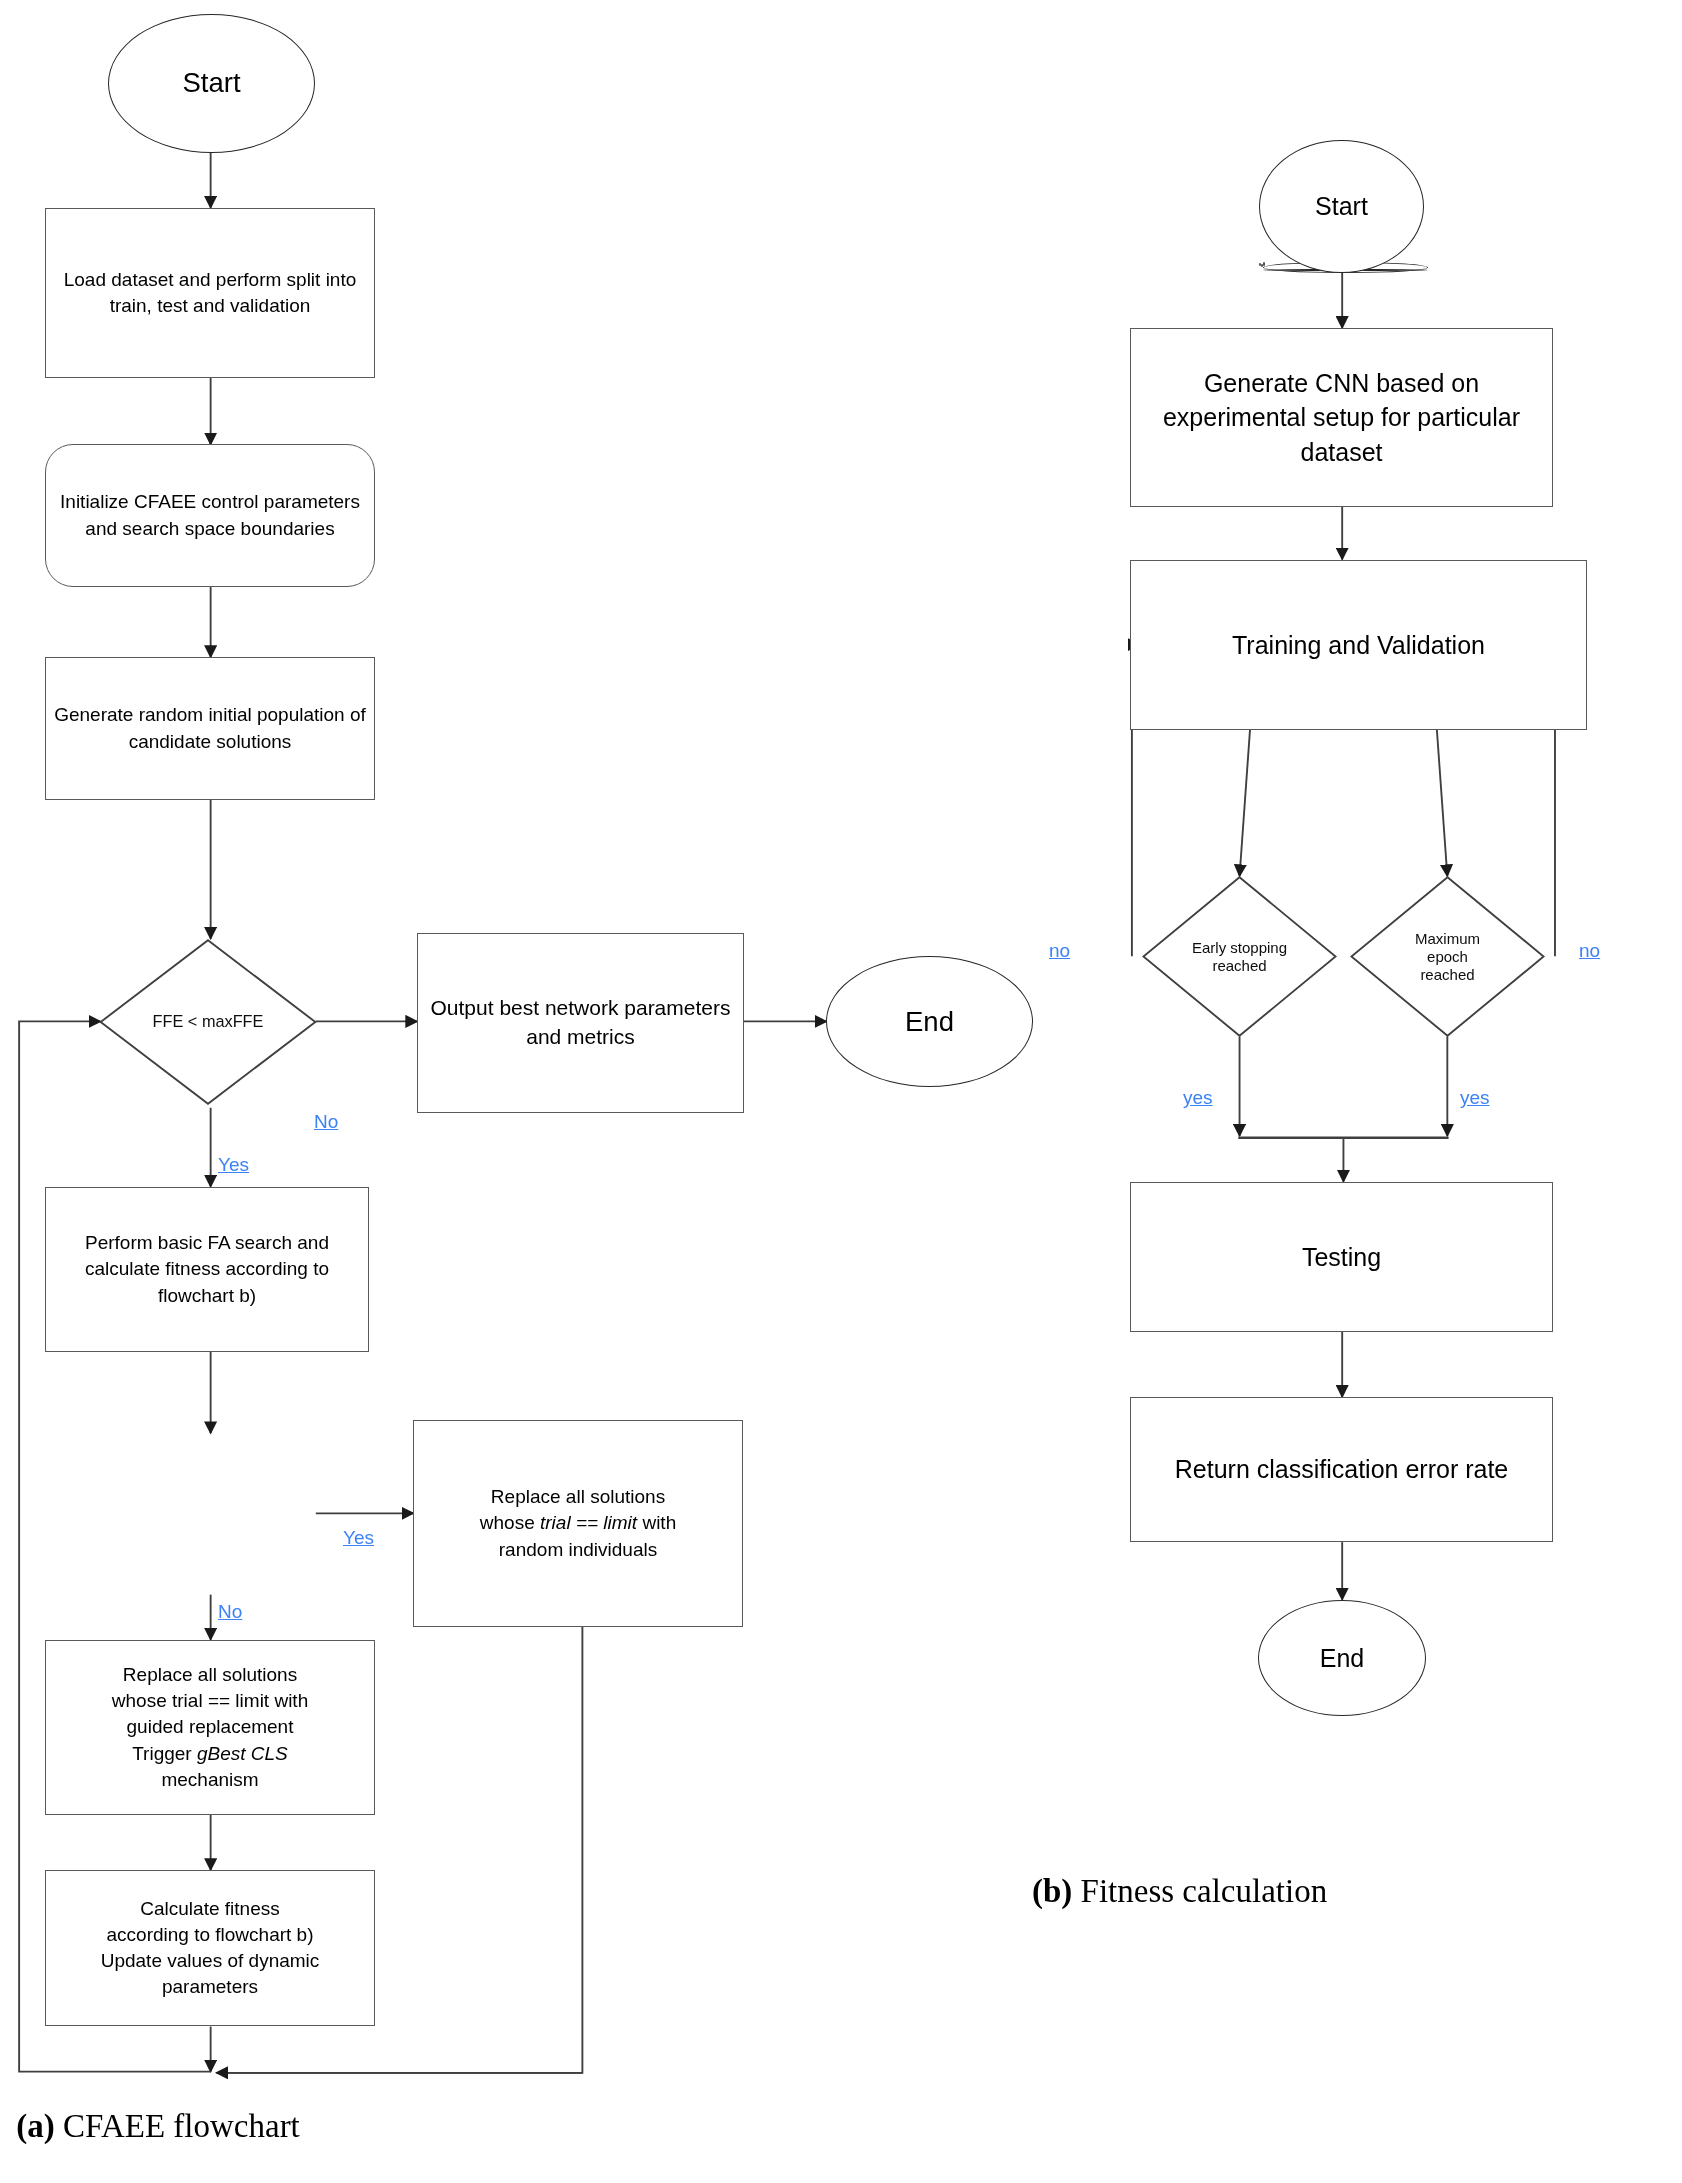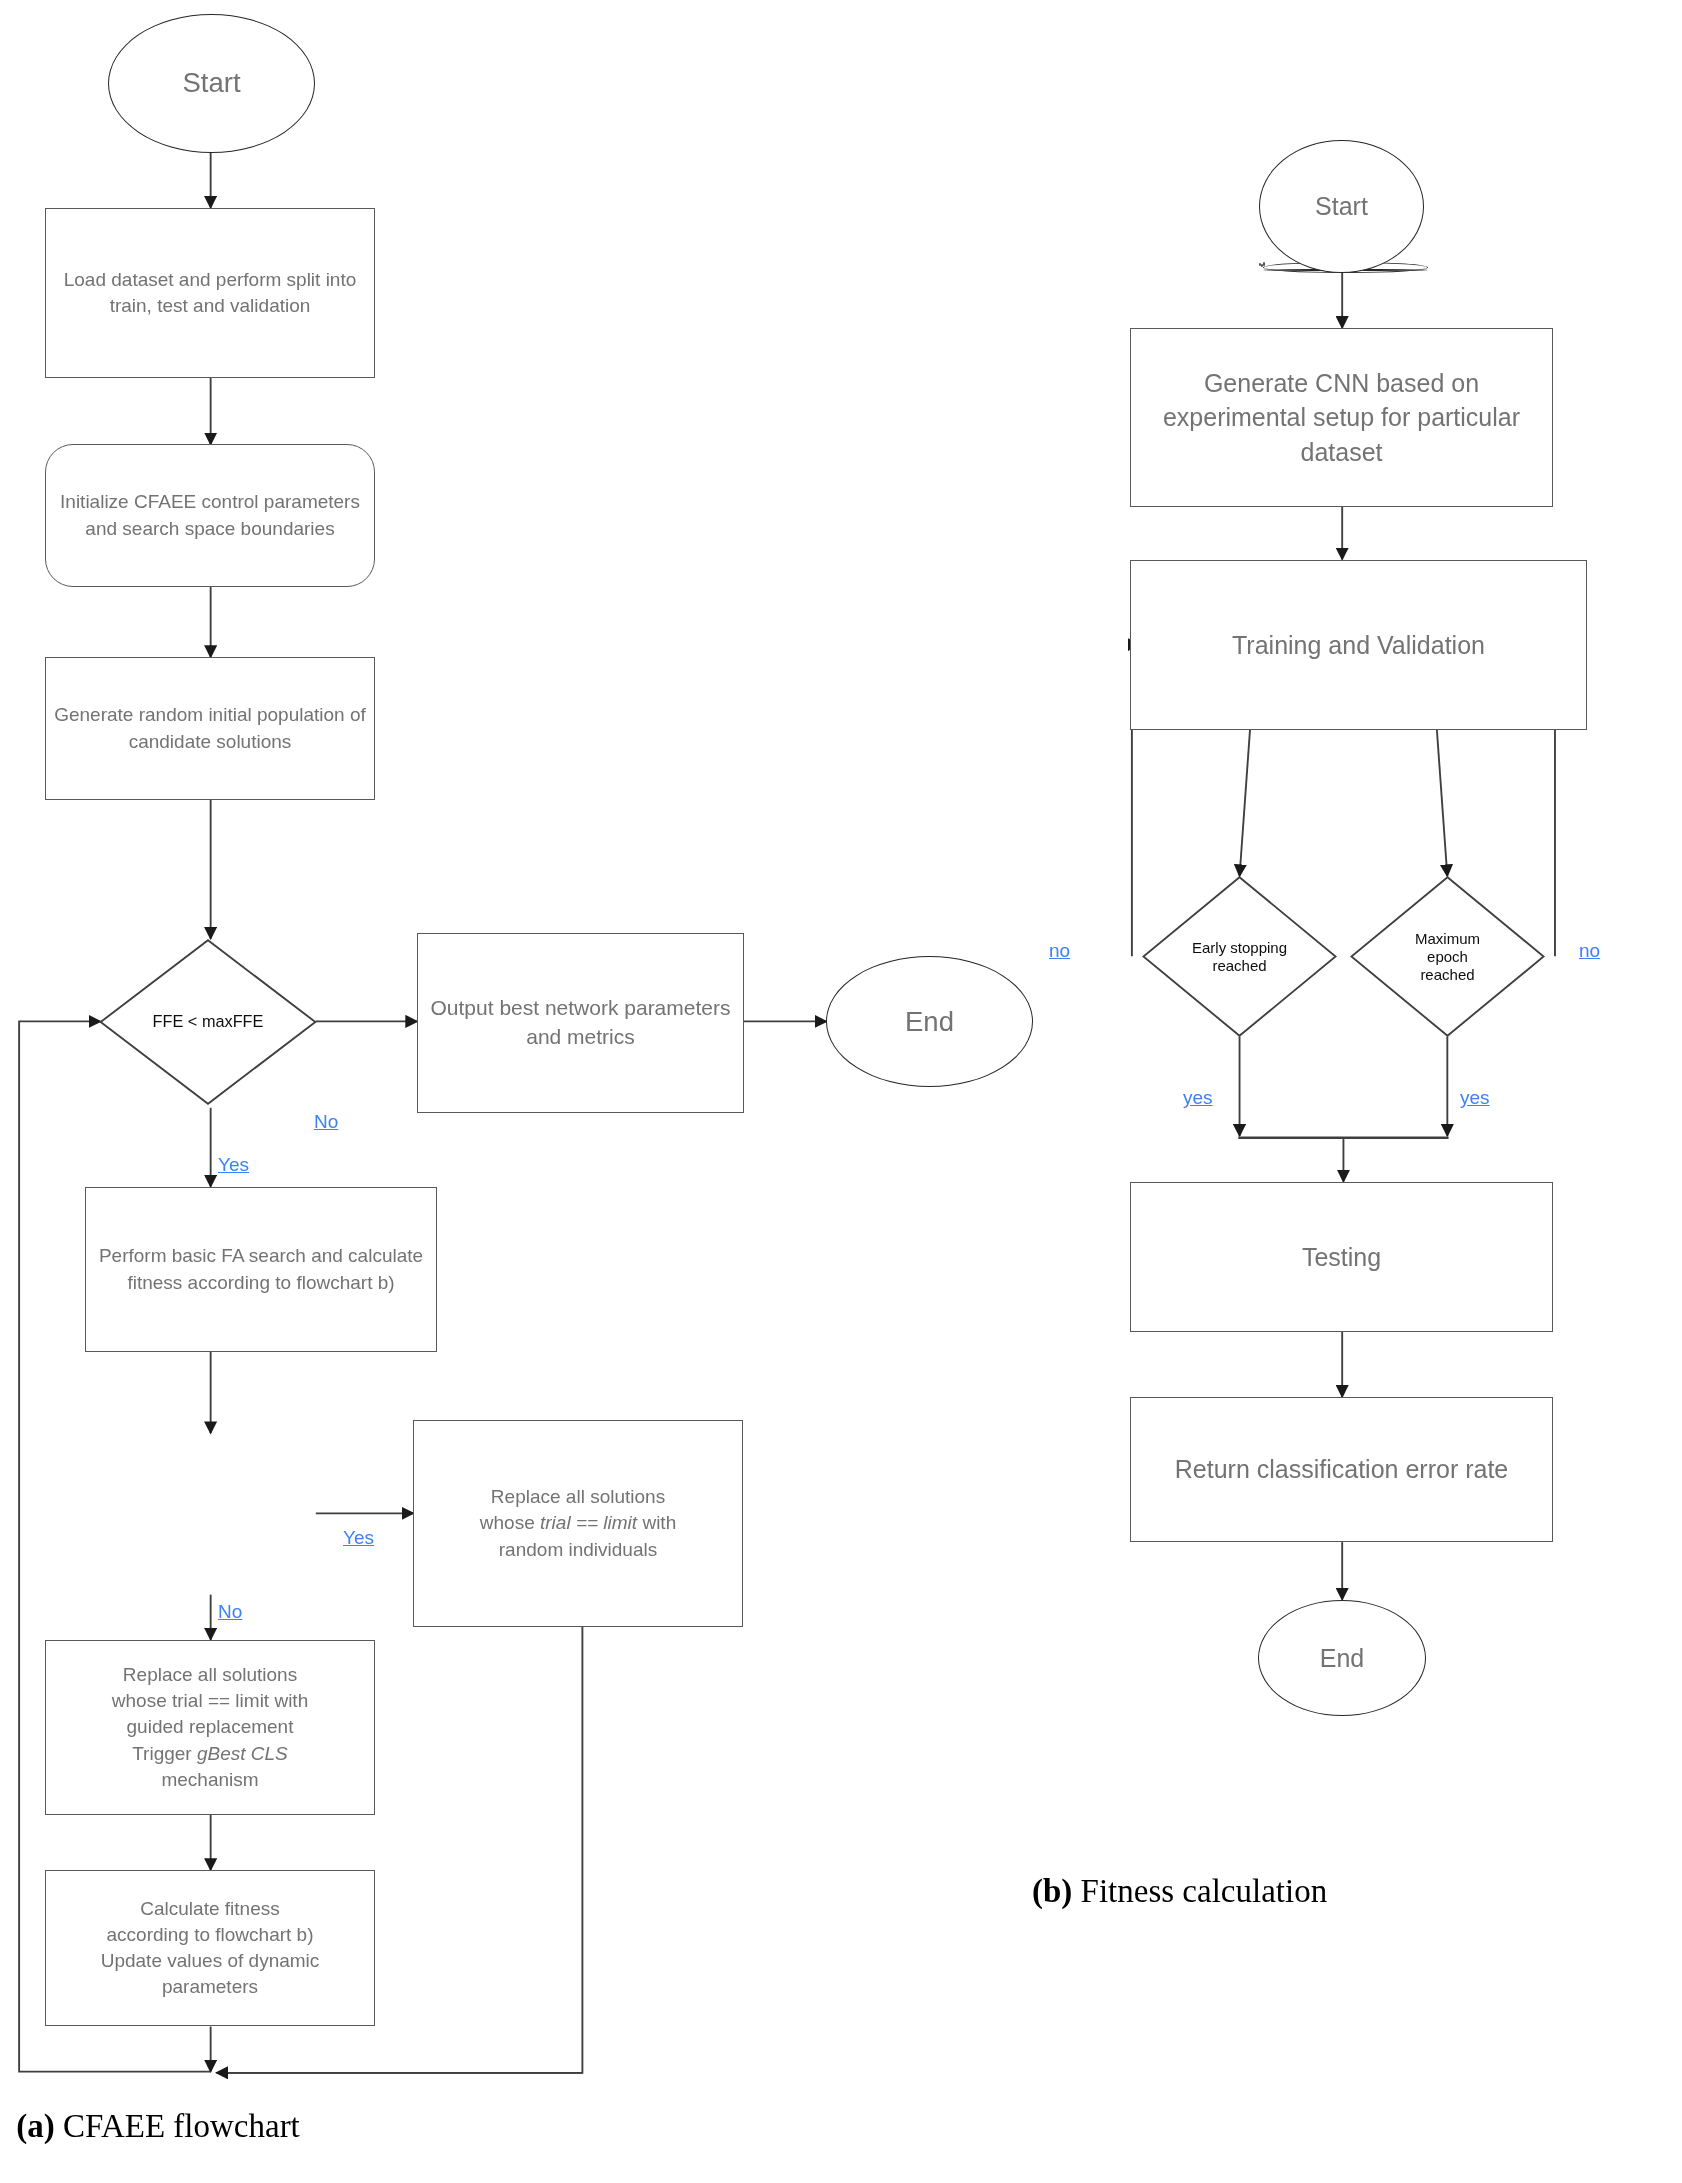--- a/index.html
+++ b/index.html
@@ -1,19 +1,19 @@
 <!DOCTYPE html>
 <html style="font-size:10px"><head>
 <meta charset="utf-8">
 <style>
   html,body{margin:0;padding:0;background:#fff;}
   body{width:1683px;height:2183px;position:relative;font-family:"Liberation Sans",sans-serif;overflow:hidden;}
   #stage{position:absolute;left:0;top:0;width:1683px;height:2183px;}
   svg#wires{position:absolute;left:0;top:0;width:1683px;height:2183px;pointer-events:none;}
-  .node{position:absolute;box-sizing:border-box;display:flex;align-items:center;justify-content:center;text-align:center;color:#737373;}
+  .node{position:absolute;box-sizing:border-box;display:flex;align-items:center;justify-content:center;text-align:center;color:#000000;}
   .proc{border:1.3px solid #595959;background:#fff;}
   .proc .txt{padding:0 6.3px;line-height:1.38;}
   .term{border:1.3px solid #262626;background:#fff;border-radius:50%;}
   .dia-wrap{position:absolute;}
   .dia-label{position:absolute;display:flex;align-items:center;justify-content:center;text-align:center;line-height:1.2;color:#0d0d0d;width:100%;height:100%;left:0;top:0;}
   .edge-label{position:absolute;color:#3b82f6;white-space:nowrap;text-decoration:underline;}
   .caption{position:absolute;font-family:"Liberation Serif",serif;color:#000;white-space:nowrap;}
   .caption b{font-weight:bold;}
   .f34{font-size:21px;}
   .f30{font-size:19px;}
@@ -98,21 +98,21 @@
   </div>
 
   <div class="node proc f34" style="left:417px;top:933px;width:327px;height:180px;">
     <span class="txt">Output best network parameters and metrics</span>
   </div>
 
   <div class="node term f44" style="left:826px;top:956px;width:207px;height:131px;">
     <span>End</span>
   </div>
 
-  <div class="node proc f30" style="left:45px;top:1187px;width:352px;height:165px;margin-left:40px;">
+  <div class="node proc f30" style="left:45px;top:1187px;width:324px;height:165px;">
     <span class="txt">Perform basic FA search and calculate fitness according to flowchart  b)</span>
   </div>
 
 
   <div class="node proc f30" style="left:413px;top:1420px;width:330px;height:207px;">
     <span class="txt">
       <span>Replace all solutions</span><br>
       <span>whose </span><i class="em">trial == limit</i><span> with</span><br>
       <span>random individuals</span>
     </span>

